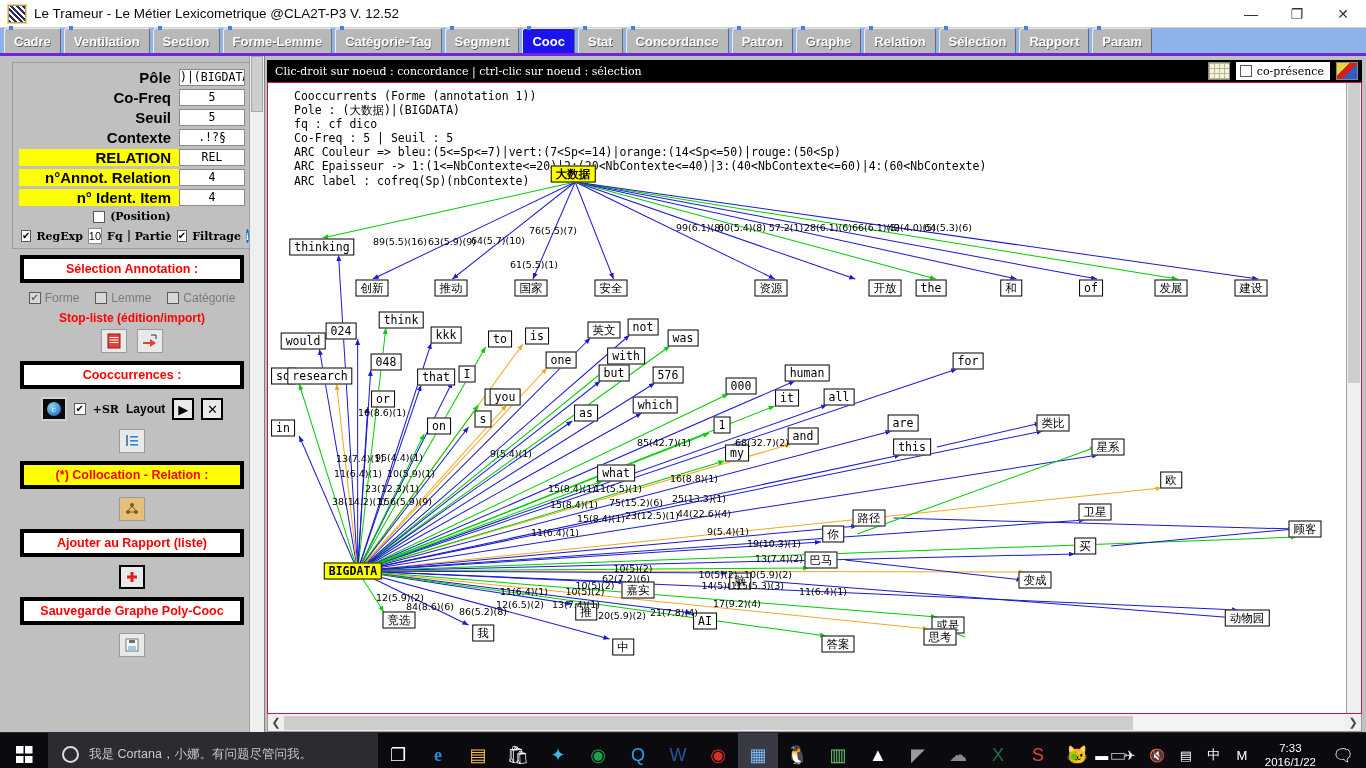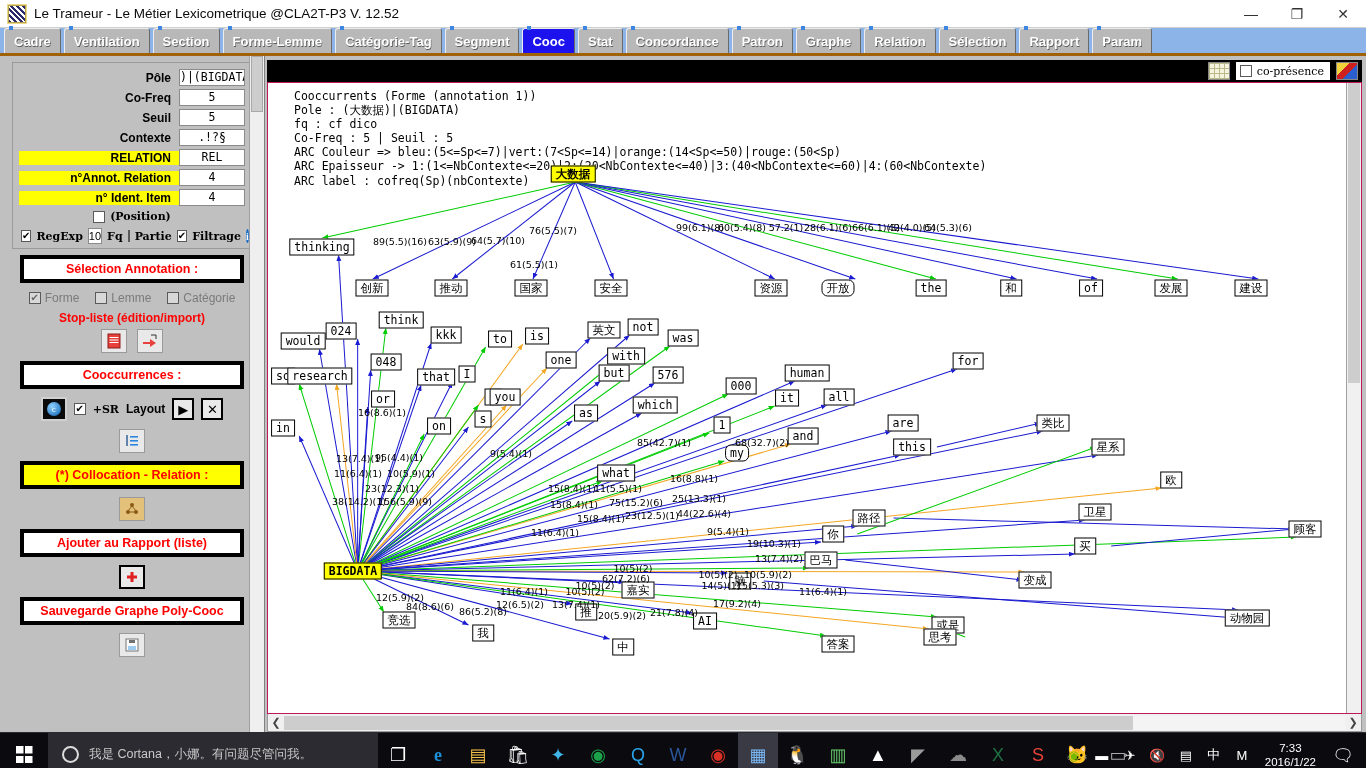--- a/index.html
+++ b/index.html
@@ -22,21 +22,21 @@
     border:1px solid #b9a24a; outline:1px solid #e8d98a;
   }
   #title-text{ font-size:13.5px; color:#0b0b0b; font-family:"Liberation Sans",sans-serif;}
   .winbtns{ position:absolute; right:0; top:0; height:28px; display:flex; }
   .winbtn{ width:46px; height:28px; display:flex; align-items:center; justify-content:center;
     font-size:14px; color:#333; cursor:default; }
 
   
   #menubar{
     height:28px; background:#8cb4e8; display:flex; align-items:flex-start;
-    padding-left:4px; position:relative; border-bottom:3px solid #a16207;
+    padding-left:4px; position:relative; border-bottom:3px solid #6d28d9;
   }
   .tab{
     height:25px; margin-right:3px; padding:0 9px; display:flex; align-items:center;
     background:#b8b8b8; color:#ffffff; font-weight:bold; font-size:13px;
     border-top:1px solid #ededed; border-left:1px solid #ededed;
     border-right:1px solid #6a6a6a; border-bottom:none;
     border-top-left-radius:3px; border-top-right-radius:3px;
     text-shadow:0.7px 0.7px 0 #5a5a5a; cursor:default; position:relative;
     font-family:"Liberation Sans", sans-serif;
   }
@@ -67,21 +67,21 @@
     background:#fff; color:#ff0000; font-weight:bold; font-size:12.5px;
     text-align:center; padding:3px 0;
   }
   .blackbox.yellow .inner{ background:#ffff00; }
 
   .paramtable{
     border:1px solid #9a9a9a; background:#c0c0c0; padding:5px 6px 4px 6px;
     margin:0 4px 6px 4px;
   }
   .prow{ display:flex; align-items:center; height:19px; margin-bottom:1px; }
-  .plabel{ flex:1; text-align:right; padding-right:8px; font-weight:bold; font-size:12px; color:#000; }
+  .plabel{ flex:1; text-align:right; padding-right:8px; font-weight:bold; font-size:15px; color:#000; }
   .pval{
     width:66px; height:17px; background:#ffffff; border:1px solid #8a8a8a;
     font-family:"DejaVu Sans Mono", monospace; font-size:11.5px; text-align:center;
     line-height:15px; color:#000; overflow:hidden; white-space:nowrap;
   }
   .prow.hl .plabel{ background:#ffff00; }
   .prow.hl{ background:transparent; }
 
   .posline{ display:flex; align-items:center; justify-content:center; gap:5px; margin-top:3px;}
   .chk{ width:12px; height:12px; background:#fff; border:1px solid #5a5a5a;
@@ -394,20 +394,21 @@
       </div>
     </div>
 
     <div id="sidebar-scroll">
         <div class="thumb"></div>
       </div>
   </div>
 
   <div id="graphpanel">
     <div id="hintbar">
+      <span>Clic-droit sur noeud : concordance | ctrl-clic sur noeud : sélection</span>
       <div class="right">
         <div class="hb-icon hb-grid"></div>
         <div class="copres">
           <span class="chk"></span>
           <span>co-présence</span>
         </div>
         <div class="hb-icon hb-colored"></div>
       </div>
     </div>
 
@@ -514,21 +515,21 @@
       </svg>
       <div id="nodes-layer">
           <div class="nodebox pole" style="left: 305px; top: 91px;"><span>大数据</span></div>
           <div class="nodebox pole" style="left: 85px; top: 488px;"><span>BIGDATA</span></div>
           <div class="nodebox" style="left: 54px; top: 164px;"><span>thinking</span></div>
           <div class="nodebox" style="left: 104px; top: 205px;"><span>创新</span></div>
           <div class="nodebox" style="left: 183px; top: 205px;"><span>推动</span></div>
           <div class="nodebox" style="left: 263px; top: 205px;"><span>国家</span></div>
           <div class="nodebox" style="left: 343px; top: 205px;"><span>安全</span></div>
           <div class="nodebox" style="left: 503px; top: 205px;"><span>资源</span></div>
-          <div class="nodebox" style="left: 570px; top: 205px; border-radius: 6px;"><span>开放</span></div>
+          <div class="nodebox" style="left: 617px; top: 205px;"><span>开放</span></div>
           <div class="nodebox" style="left: 663px; top: 205px;"><span>the</span></div>
           <div class="nodebox" style="left: 743px; top: 205px;"><span>和</span></div>
           <div class="nodebox" style="left: 823px; top: 205px;"><span>of</span></div>
           <div class="nodebox" style="left: 903px; top: 205px;"><span>发展</span></div>
           <div class="nodebox" style="left: 983px; top: 205px;"><span>建设</span></div>
           <div class="nodebox" style="left: 133px; top: 237px;"><span>think</span></div>
           <div class="nodebox" style="left: 73px; top: 248px;"><span>024</span></div>
           <div class="nodebox" style="left: 178px; top: 252px;"><span>kkk</span></div>
           <div class="nodebox" style="left: 232px; top: 256px;"><span>to</span></div>
           <div class="nodebox" style="left: 269px; top: 253px;"><span>is</span></div>
@@ -555,21 +556,21 @@
           <div class="nodebox" style="left: 237px; top: 314px;"><span>you</span></div>
           <div class="nodebox" style="left: 387px; top: 322px;"><span>which</span></div>
           <div class="nodebox" style="left: 15px; top: 345px;"><span>in</span></div>
           <div class="nodebox" style="left: 171px; top: 343px;"><span>on</span></div>
           <div class="nodebox" style="left: 215px; top: 336px;"><span>s</span></div>
           <div class="nodebox" style="left: 318px; top: 330px;"><span>as</span></div>
           <div class="nodebox" style="left: 454px; top: 342px;"><span>1</span></div>
           <div class="nodebox" style="left: 535px; top: 353px;"><span>and</span></div>
           <div class="nodebox" style="left: 635px; top: 340px;"><span>are</span></div>
           <div class="nodebox" style="left: 785px; top: 340px;"><span>类比</span></div>
-          <div class="nodebox" style="left: 469px; top: 370px; border-radius: 6px;"><span>my</span></div>
+          <div class="nodebox" style="left: 469px; top: 370px;"><span>my</span></div>
           <div class="nodebox" style="left: 644px; top: 364px;"><span>this</span></div>
           <div class="nodebox" style="left: 840px; top: 364px;"><span>星系</span></div>
           <div class="nodebox" style="left: 348px; top: 390px;"><span>what</span></div>
           <div class="nodebox" style="left: 903px; top: 397px;"><span>欧</span></div>
           <div class="nodebox" style="left: 827px; top: 429px;"><span>卫星</span></div>
           <div class="nodebox" style="left: 601px; top: 435px;"><span>路径</span></div>
           <div class="nodebox" style="left: 1037px; top: 446px;"><span>顾客</span></div>
           <div class="nodebox" style="left: 565px; top: 451px;"><span>你</span></div>
           <div class="nodebox" style="left: 817px; top: 463px;"><span>买</span></div>
           <div class="nodebox" style="left: 553px; top: 477px;"><span>巴马</span></div>

